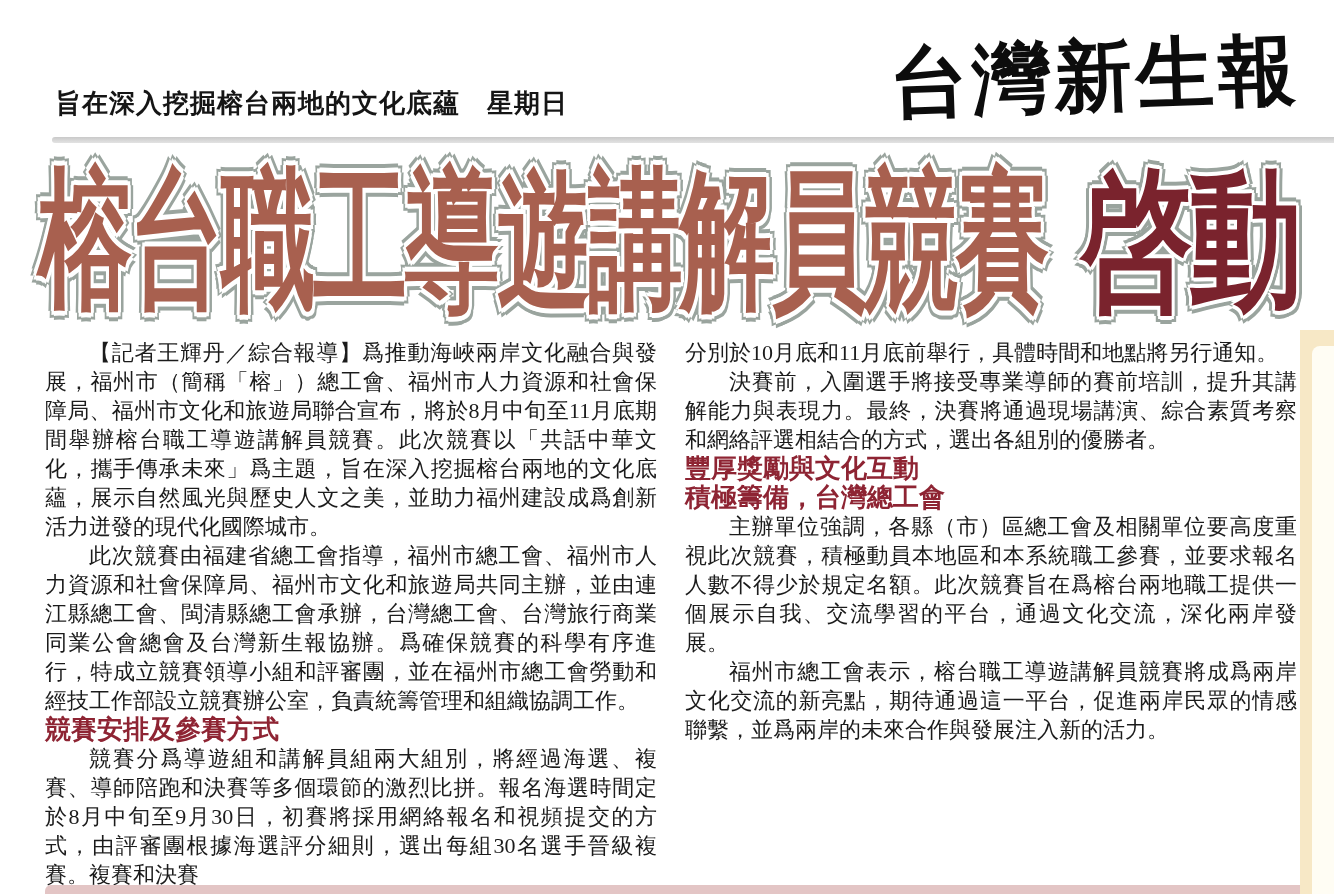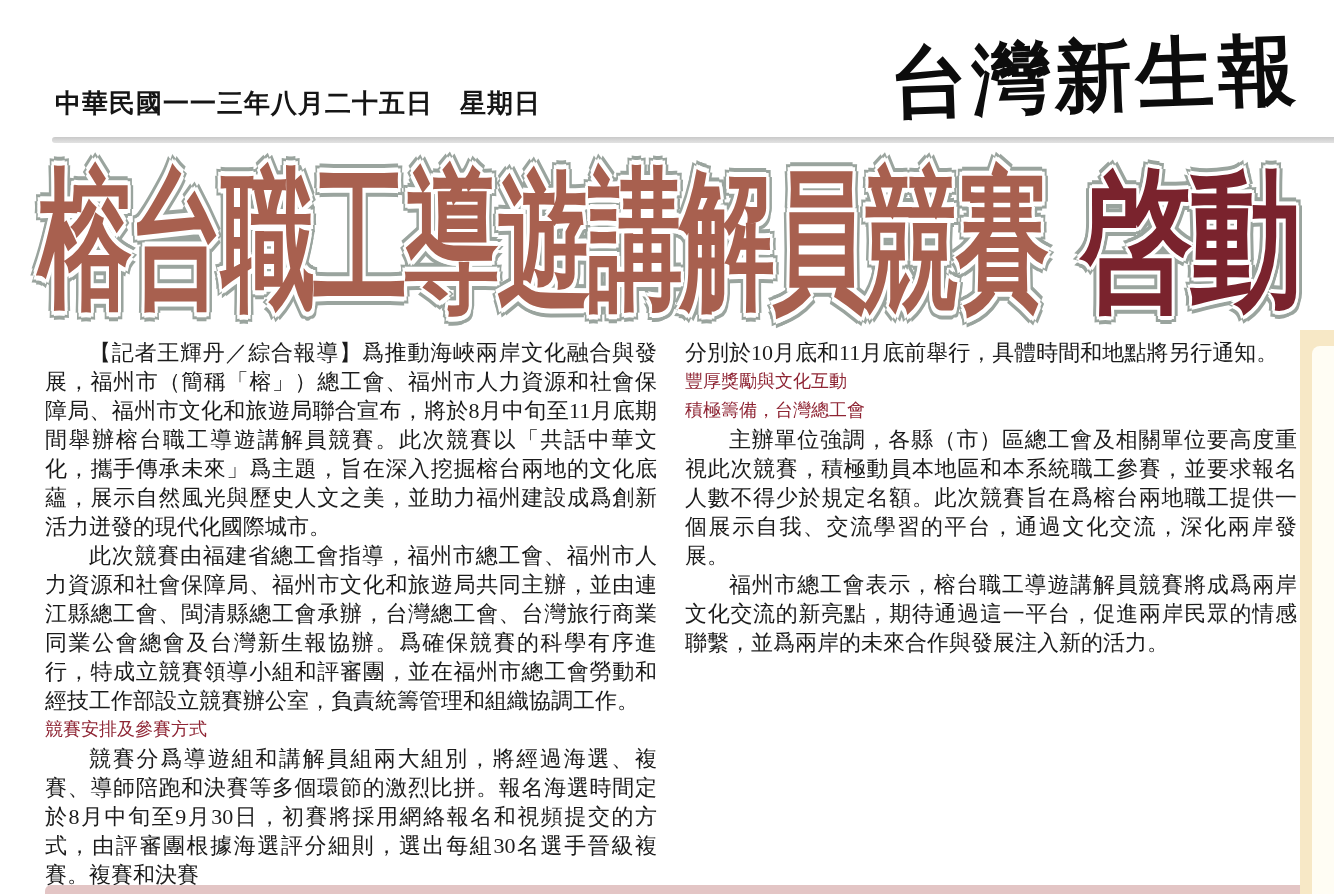--- a/index.html
+++ b/index.html
@@ -73,21 +73,21 @@
   }
   .col{
     width:618px;
     font-size:22px;line-height:29px;
     text-align:justify;text-justify:inter-ideograph;
     color:#1b1b1b;
   }
   .para{margin:0;text-indent:2em;}
   .para.cont{text-indent:0;}
   .subhead{
-    margin:0;font-size:18px;line-height:29px;font-weight:400;
+    margin:0;font-size:26px;line-height:29px;font-weight:700;
     font-family:"Liberation Sans", sans-serif;
     color:var(--subhead,#8e2433);
   }
   
   .side-strip{
     position:absolute;right:0;top:330px;bottom:0;width:34px;
     background:var(--side-cream,#f7e8c6);
   }
   .side-inner{
     position:absolute;left:12px;top:16px;right:0;bottom:0;
@@ -97,40 +97,41 @@
     position:absolute;left:45px;right:28px;bottom:0;height:9px;
     background:var(--bottom-pink,#e3c5c5);
     border-radius:6px 6px 0 0;
   }
 </style>
 </head>
 <body>
 
 <div class="page">
 
-  <div class="dateline">中華民國一一三年八月二十五日　星期日</div>
+  <div class="dateline">旨在深入挖掘榕台兩地的文化底蘊　星期日</div>
 
   <div class="masthead">台灣新生報</div>
 
   <div class="rule"></div>
 
   <div class="headline">
     <span class="hl hl-main">榕台職工導遊講解員競賽</span>
     <span class="hl hl-accent">啓動</span>
   </div>
 
   <main class="article">
     <div class="col" id="col-left">
         <p class="para">【記者王輝丹／綜合報導】爲推動海峽兩岸文化融合與發展，福州市（簡稱「榕」）總工會、福州市人力資源和社會保障局、福州市文化和旅遊局聯合宣布，將於8月中旬至11月底期間舉辦榕台職工導遊講解員競賽。此次競賽以「共話中華文化，攜手傳承未來」爲主題，旨在深入挖掘榕台兩地的文化底蘊，展示自然風光與歷史人文之美，並助力福州建設成爲創新活力迸發的現代化國際城市。</p>
         <p class="para">此次競賽由福建省總工會指導，福州市總工會、福州市人力資源和社會保障局、福州市文化和旅遊局共同主辦，並由連江縣總工會、閩清縣總工會承辦，台灣總工會、台灣旅行商業同業公會總會及台灣新生報協辦。爲確保競賽的科學有序進行，特成立競賽領導小組和評審團，並在福州市總工會勞動和經技工作部設立競賽辦公室，負責統籌管理和組織協調工作。</p>
         <h3 class="subhead">競賽安排及參賽方式</h3>
         <p class="para">競賽分爲導遊組和講解員組兩大組別，將經過海選、複賽、導師陪跑和決賽等多個環節的激烈比拼。報名海選時間定於8月中旬至9月30日，初賽將採用網絡報名和視頻提交的方式，由評審團根據海選評分細則，選出每組30名選手晉級複賽。複賽和決賽</p>
       </div>
     <div class="col" id="col-right">
         <p class="para cont">分別於10月底和11月底前舉行，具體時間和地點將另行通知。</p>
+        <p class="para">決賽前，入圍選手將接受專業導師的賽前培訓，提升其講解能力與表現力。最終，決賽將通過現場講演、綜合素質考察和網絡評選相結合的方式，選出各組別的優勝者。</p>
         <h3 class="subhead">豐厚獎勵與文化互動</h3>
         <h3 class="subhead">積極籌備，台灣總工會</h3>
         <p class="para">主辦單位強調，各縣（市）區總工會及相關單位要高度重視此次競賽，積極動員本地區和本系統職工參賽，並要求報名人數不得少於規定名額。此次競賽旨在爲榕台兩地職工提供一個展示自我、交流學習的平台，通過文化交流，深化兩岸發展。</p>
         <p class="para">福州市總工會表示，榕台職工導遊講解員競賽將成爲兩岸文化交流的新亮點，期待通過這一平台，促進兩岸民眾的情感聯繫，並爲兩岸的未來合作與發展注入新的活力。</p>
       </div>
   </main>
 
   <div class="bottom-bar"></div>
 
   <div class="side-strip">

